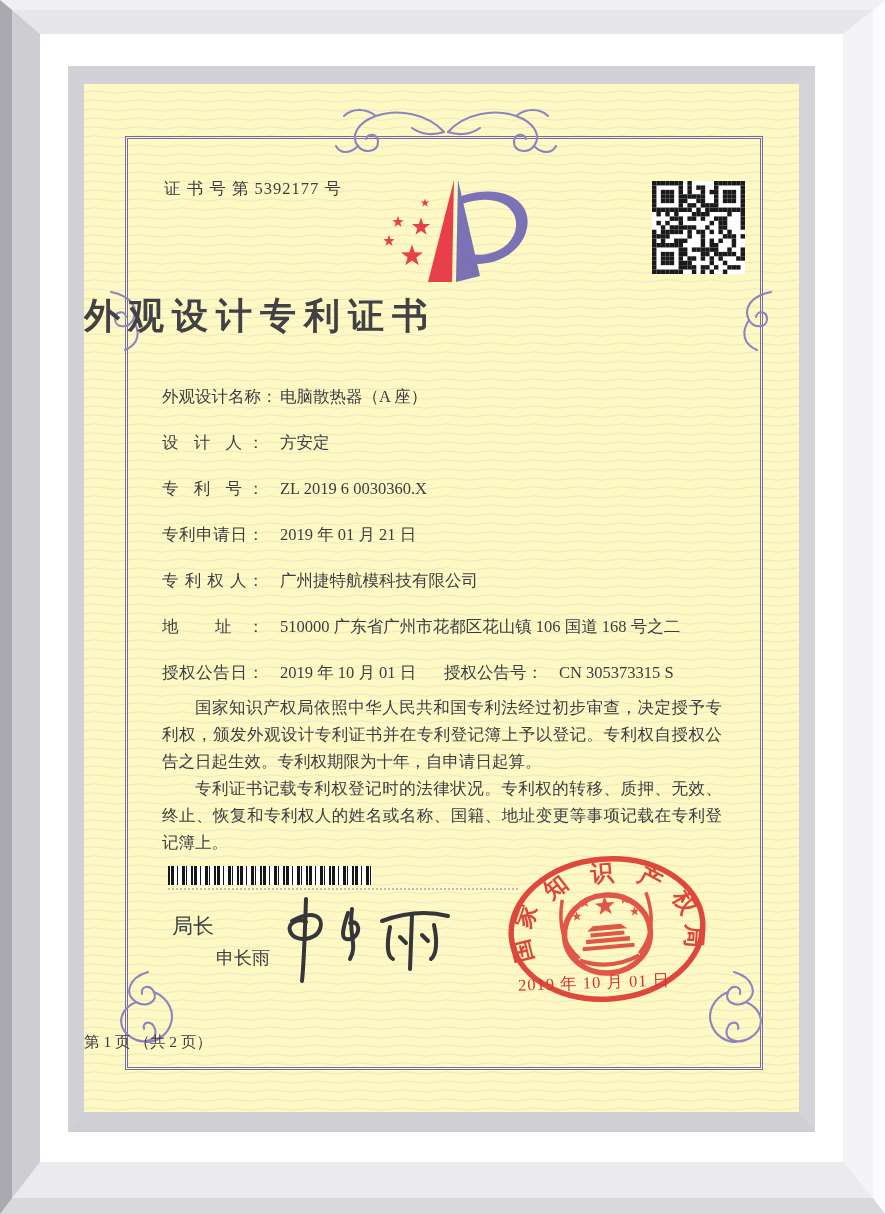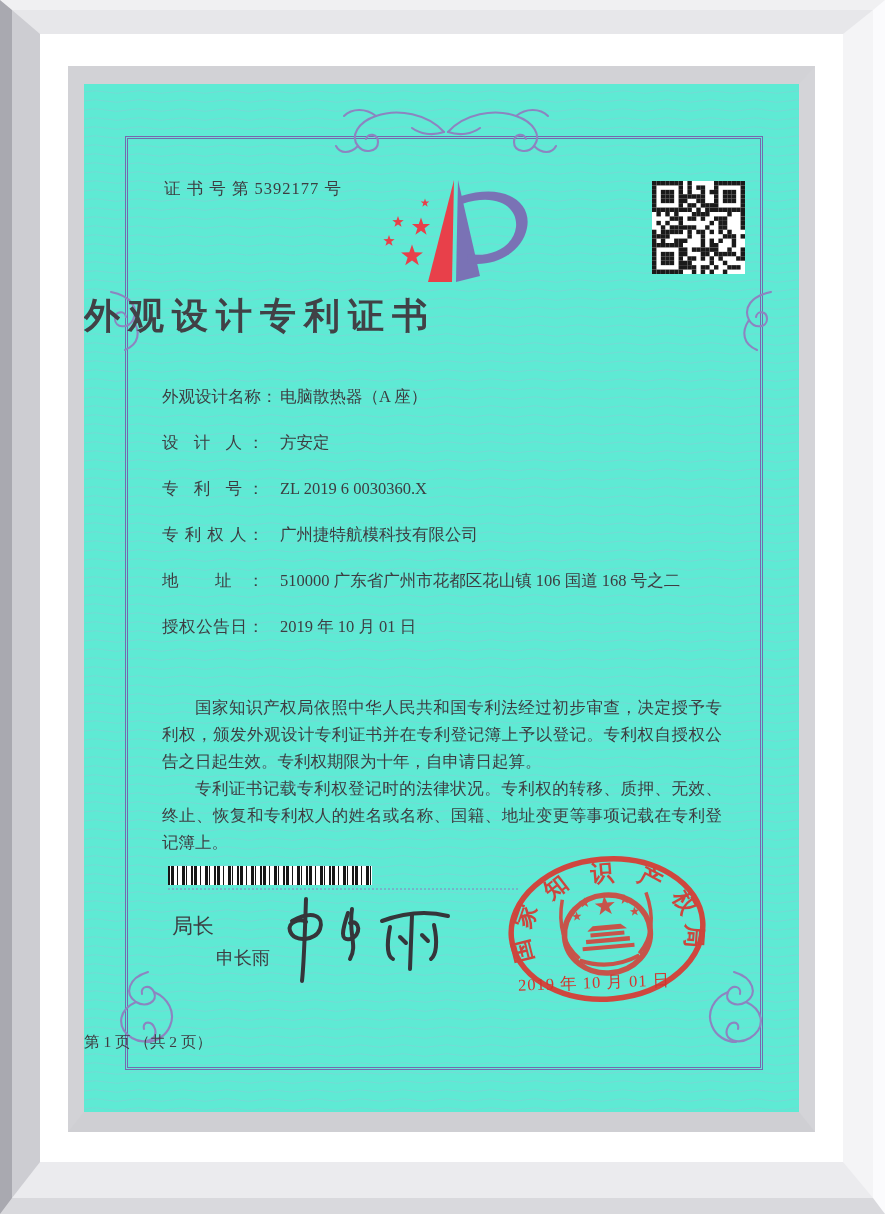--- a/index.html
+++ b/index.html
@@ -4,21 +4,21 @@
 <style>
   html,body{margin:0;padding:0;background:#ffffff;}
   #stage{position:relative;width:885px;height:1214px;overflow:hidden;
          font-family:"Liberation Serif","DejaVu Serif",serif;color:#3d3d41;}
   .fill{width:100%;height:100%;box-sizing:border-box;}
   
   #f1{border-style:solid;border-width:10px 12px 16px 12px;border-color:#f0f0f2 #fbfbfd #d9d9dd #a9a9b0;}
   #f2{border-style:solid;border-width:24px 30px 36px 28px;border-color:#e7e7ea #f4f4f6 #ebebee #cdcdd2;}
   #f3{border-style:solid;border-width:32px 28px 30px 28px;border-color:#ffffff;}
   #f4{border-style:solid;border-width:18px 16px 20px 16px;border-color:#d2d2d6 #d4d4d8 #cfcfd3 #d2d2d6;}
-  #paper{position:relative;background:#5eead4;overflow:hidden;}
+  #paper{position:relative;background:#fef9c3;overflow:hidden;}
   #waves{position:absolute;left:0;top:0;z-index:0;}
   #waves path{stroke:#b5acd9;stroke-width:.8;fill:none;opacity:.33;}
   #cert-border{position:absolute;left:41px;top:52px;width:632px;height:928px;
                border:3px double #746aae;z-index:1;}
   .orn{position:absolute;z-index:1;}
   .orn path{stroke:#8d84c0;stroke-width:2.1;fill:none;stroke-linecap:round;}
   .mirror{transform:scaleX(-1);}
   #cert-no{position:absolute;left:80px;top:94px;font-size:16.5px;letter-spacing:1px;z-index:2;}
   #logo{position:absolute;left:284px;top:86px;z-index:2;}
   #qr{position:absolute;left:568px;top:97px;z-index:2;}
@@ -475,24 +475,26 @@
                 <rect x="57.2" y="88.0" width="4.4" height="4.4" fill="#1a1a1a"></rect>
                 <rect x="70.4" y="88.0" width="4.4" height="4.4" fill="#1a1a1a"></rect>
               </svg>
 
       <div id="title">外观设计专利证书</div>
 
       <div id="fields">
         <div class="frow"><span class="flabel">外观设计名称：</span><span class="fvalue">电脑散热器（A 座）</span></div>
         <div class="frow"><span class="flabel">设 计 人：</span><span class="fvalue">方安定</span></div>
         <div class="frow"><span class="flabel">专 利 号：</span><span class="fvalue">ZL 2019 6 0030360.X</span></div>
+        <div class="frow"><span class="flabel">专利申请日：</span><span class="fvalue">2019 年 01 月 21 日</span></div>
         <div class="frow"><span class="flabel">专 利 权 人：</span><span class="fvalue">广州捷特航模科技有限公司</span></div>
         <div class="frow"><span class="flabel">地 址：</span><span class="fvalue">510000 广东省广州市花都区花山镇 106 国道 168 号之二</span></div>
         <div class="frow">
           <span class="flabel">授权公告日：</span><span class="fvalue">2019 年 10 月 01 日</span>
+          <span class="grant-no"><span class="flabel2">授权公告号：</span><span class="fvalue">CN 305373315 S</span></span>
         </div>
       </div>
 
       <div id="paras">
         <p>国家知识产权局依照中华人民共和国专利法经过初步审查，决定授予专利权，颁发外观设计专利证书并在专利登记簿上予以登记。专利权自授权公告之日起生效。专利权期限为十年，自申请日起算。</p>
         <p>专利证书记载专利权登记时的法律状况。专利权的转移、质押、无效、终止、恢复和专利权人的姓名或名称、国籍、地址变更等事项记载在专利登记簿上。</p>
       </div>
 
       <div id="barcode"></div>
       <div id="dotline"></div>

